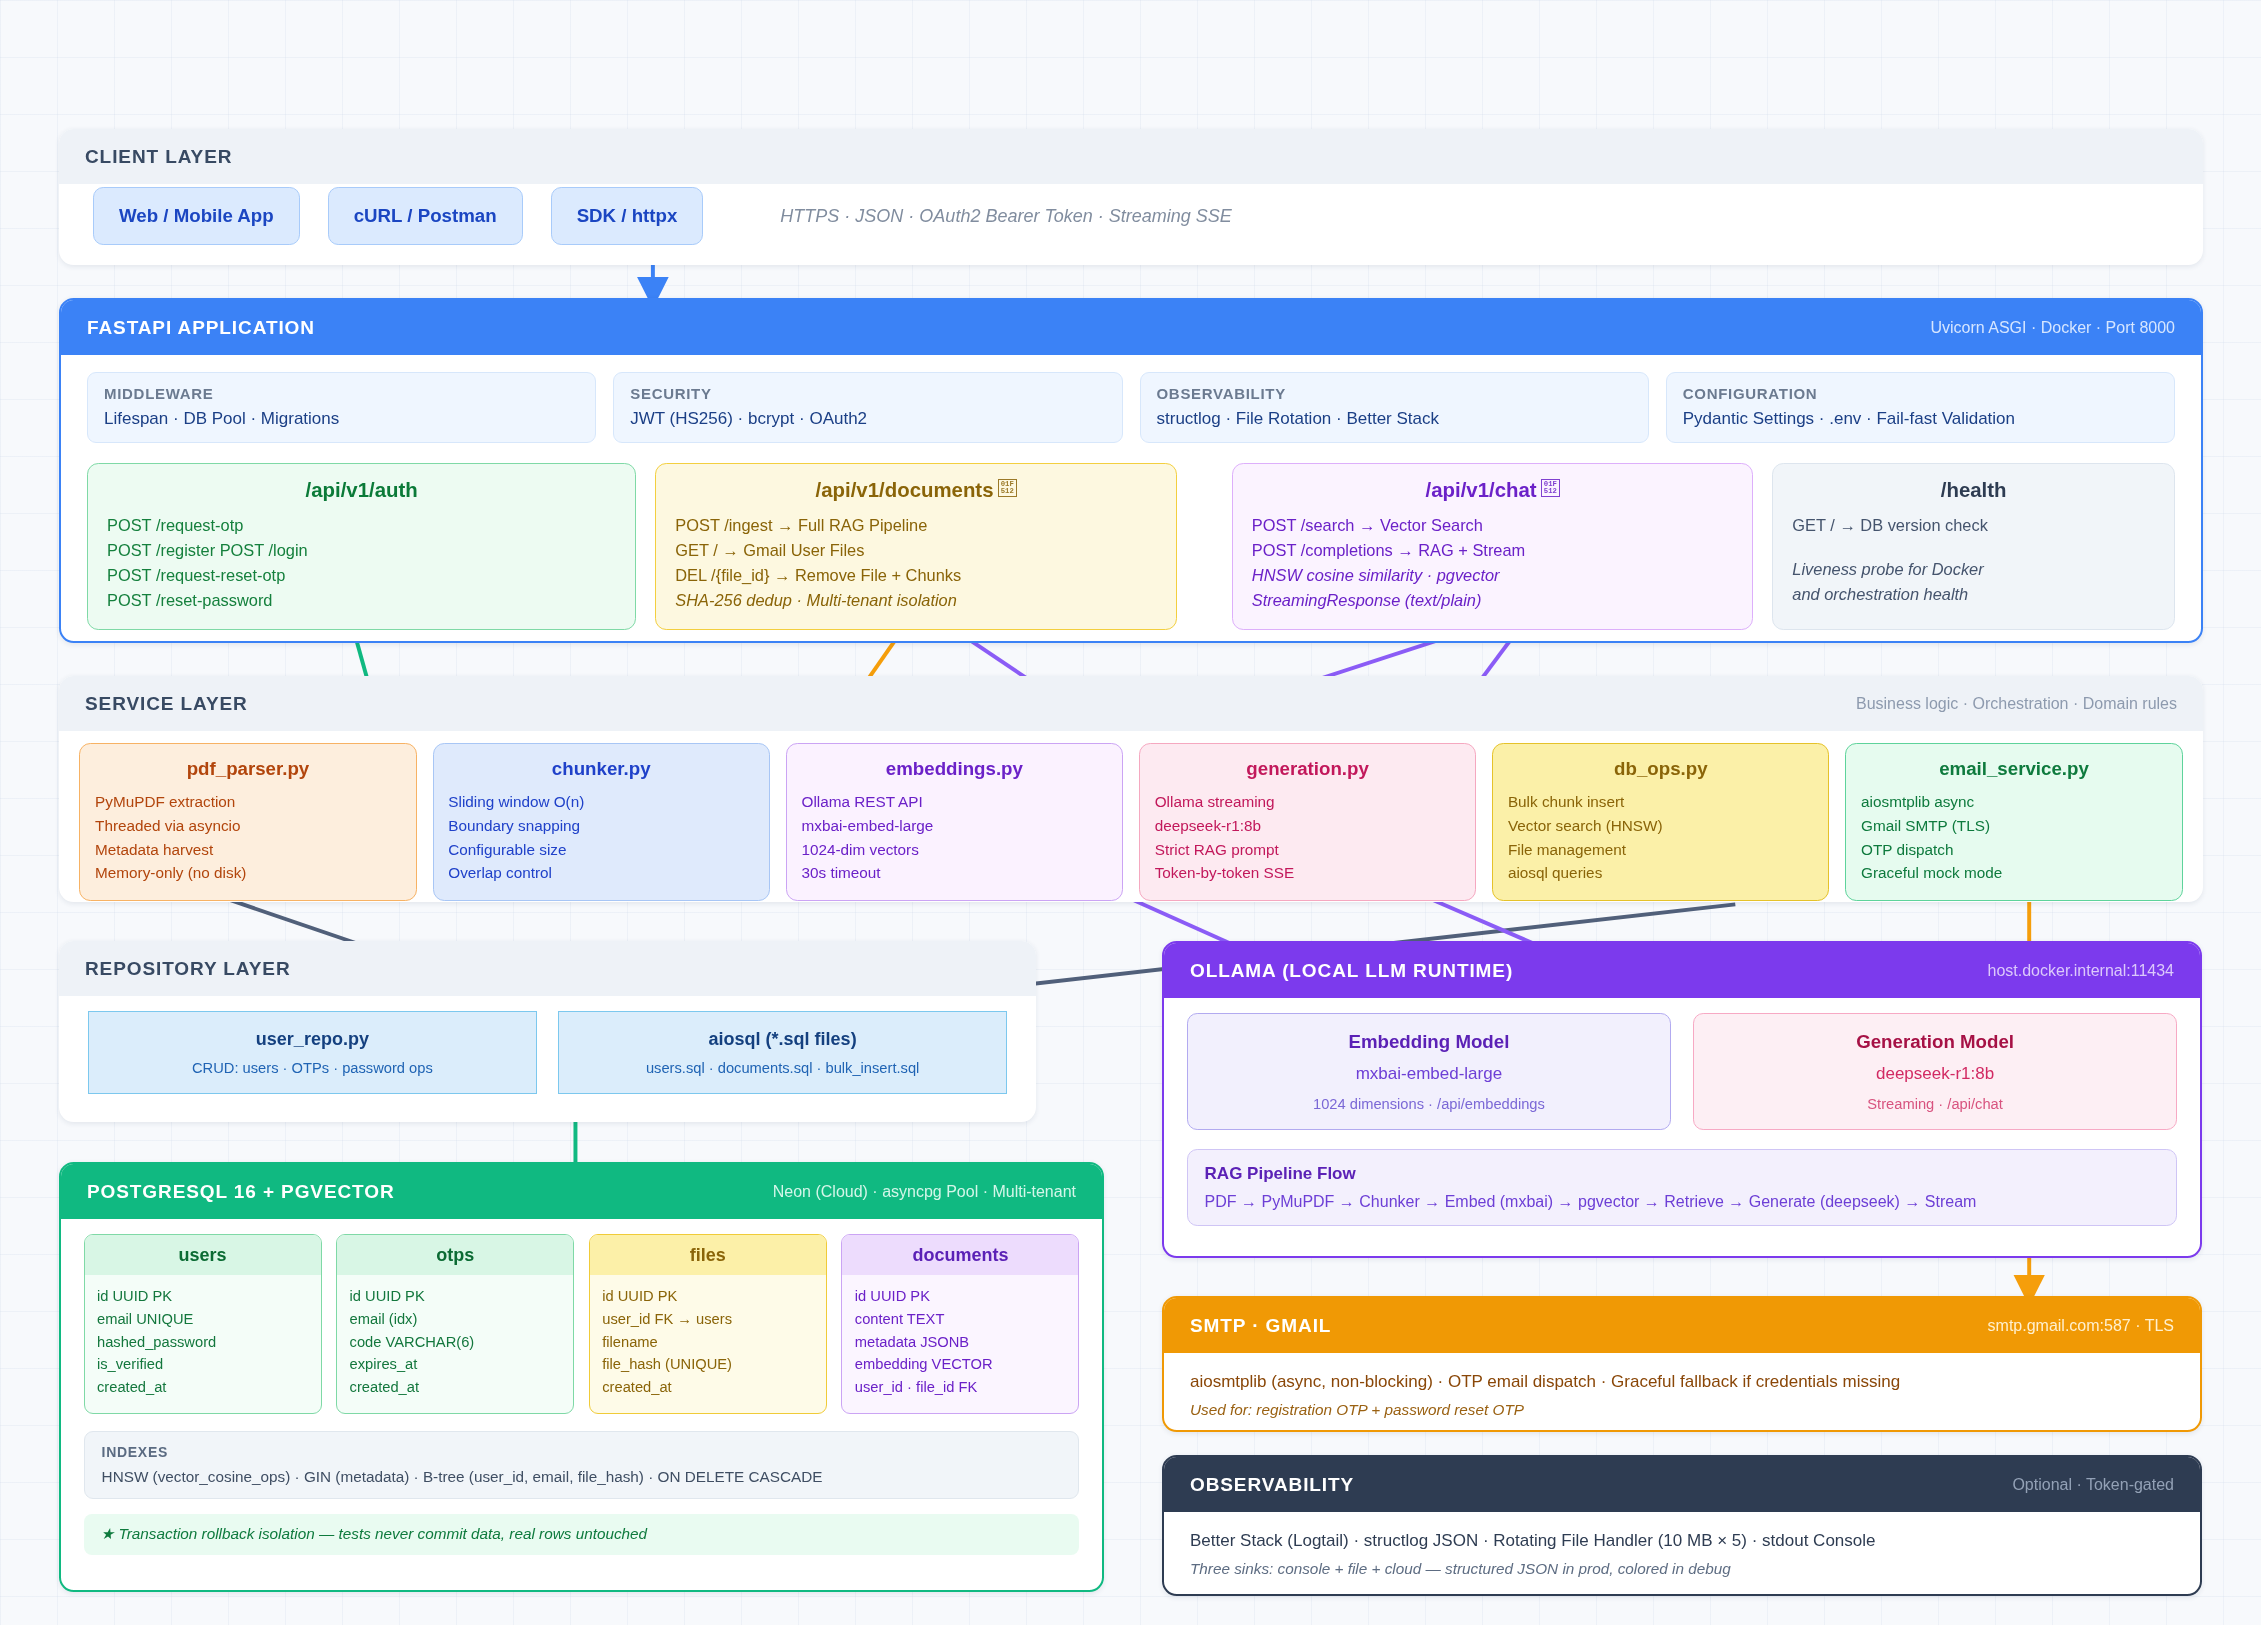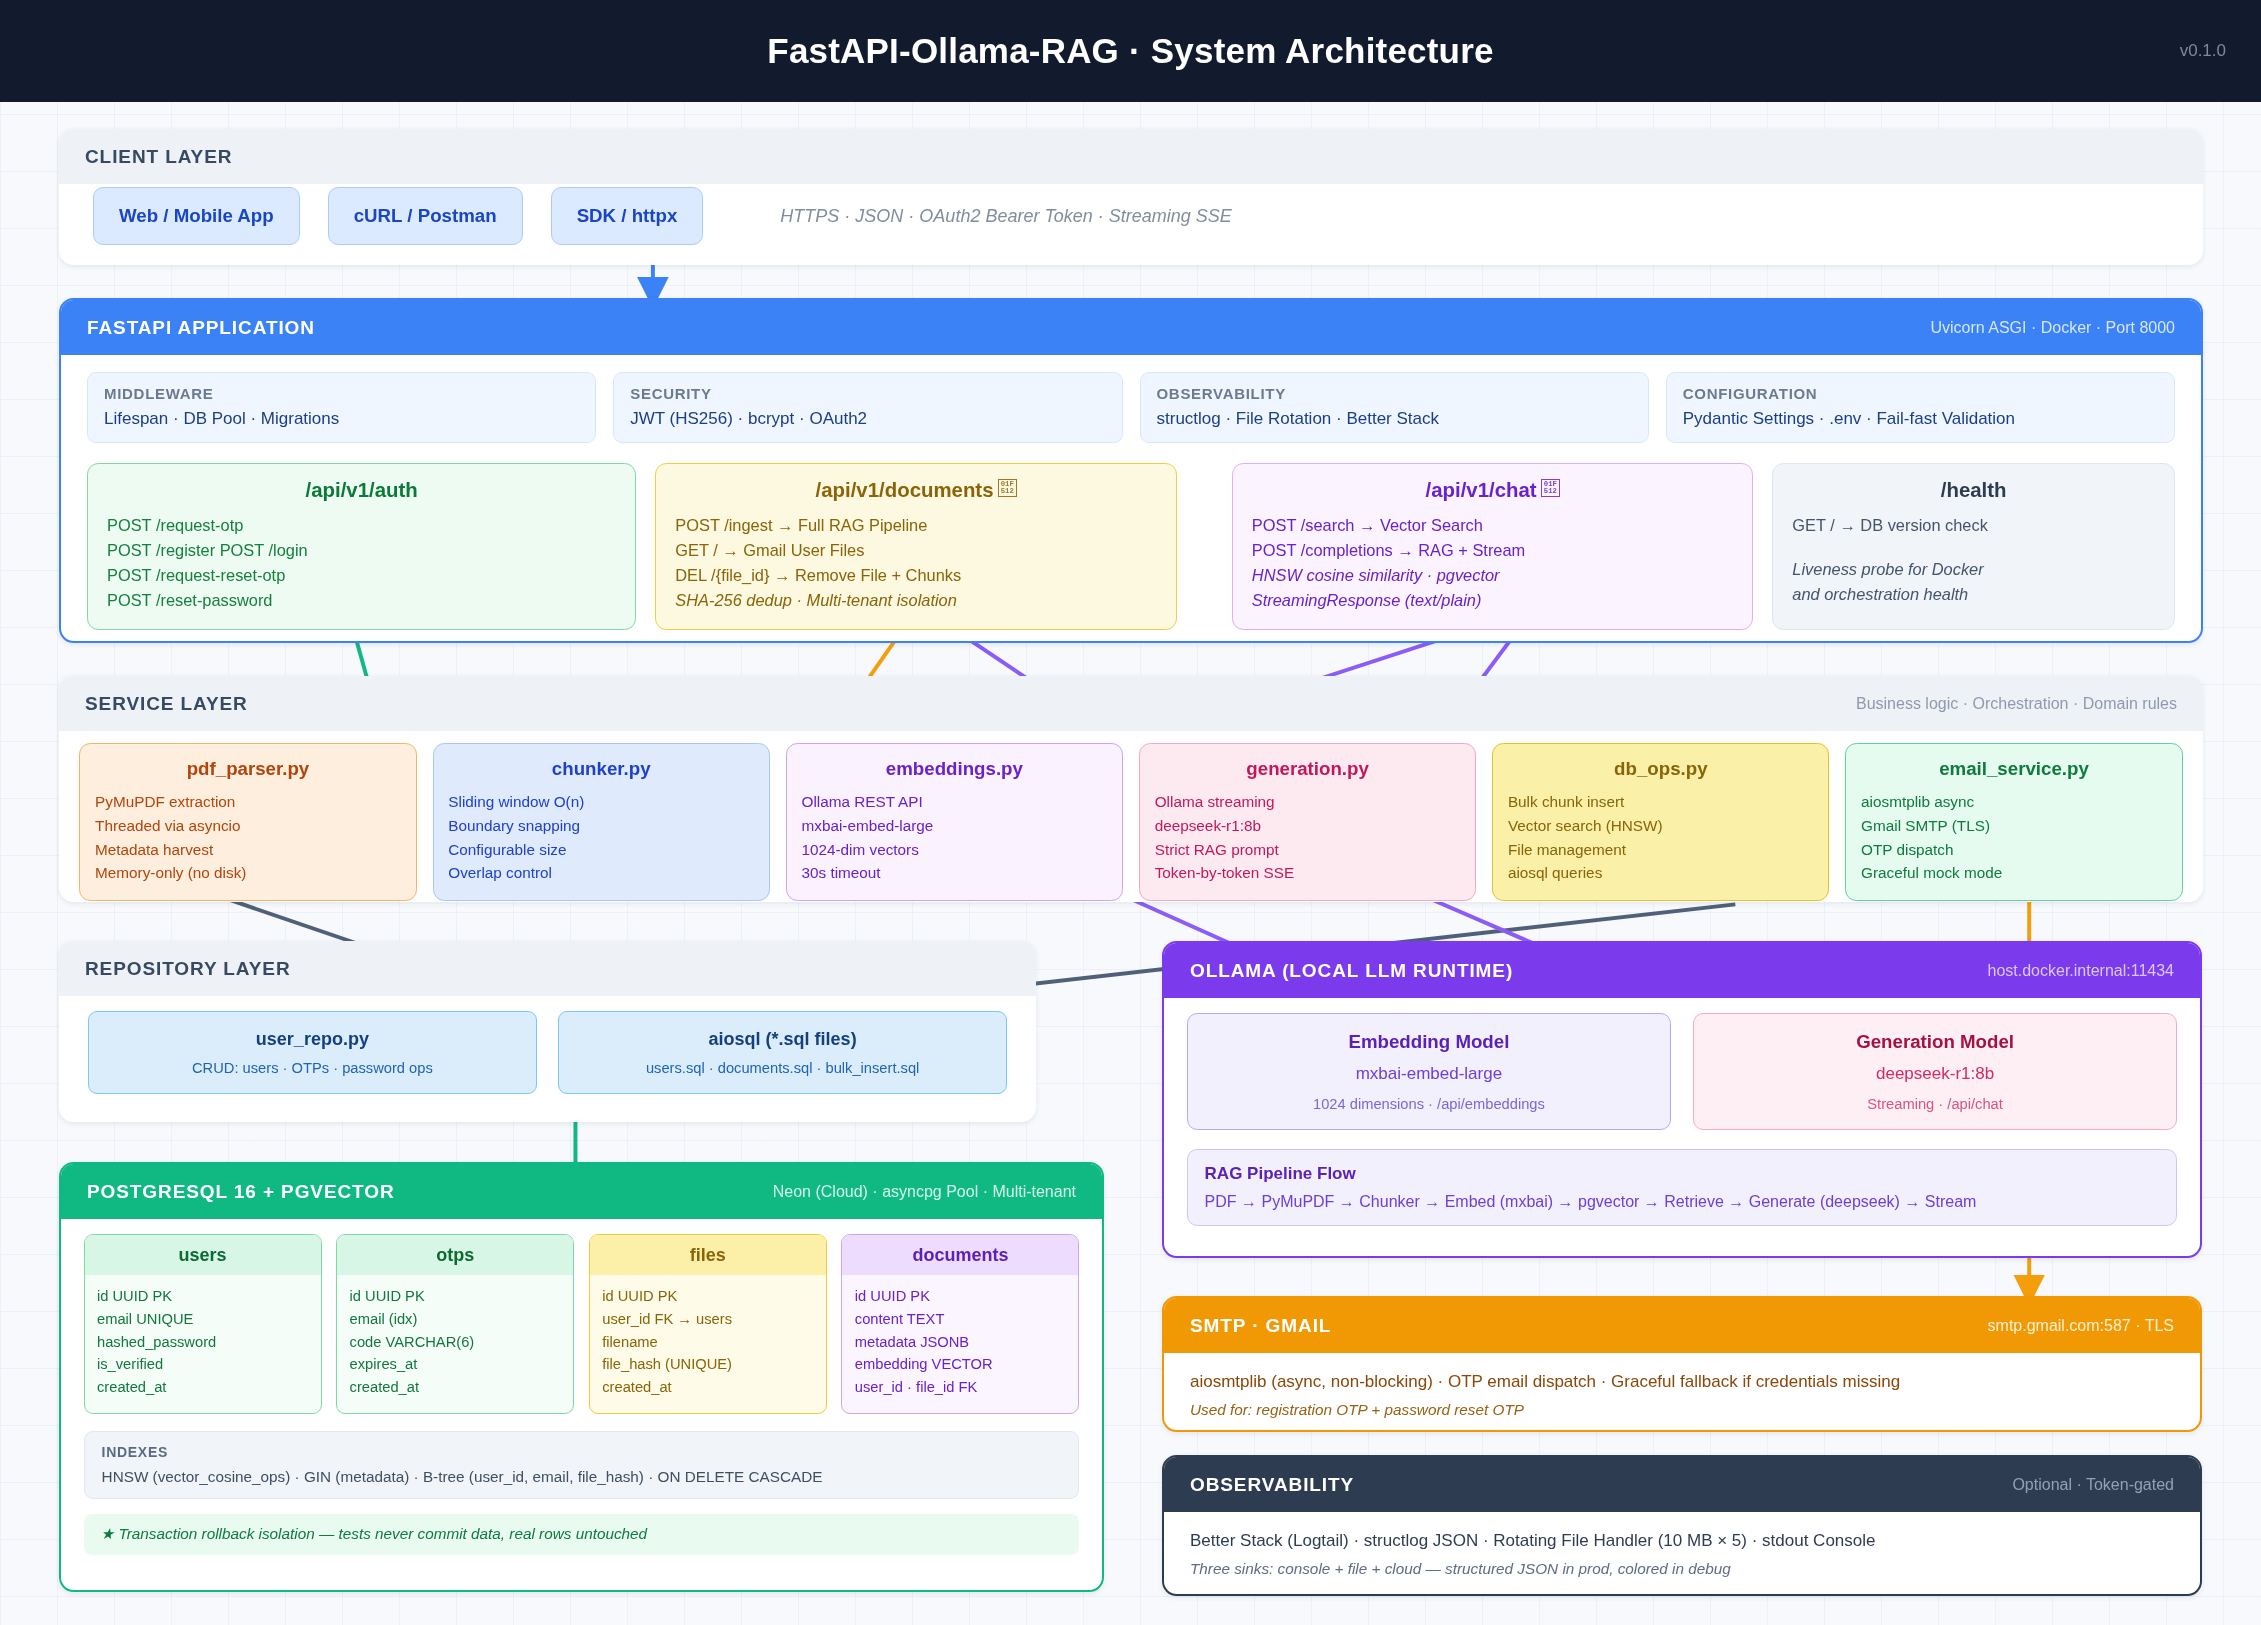--- a/index.html
+++ b/index.html
@@ -123,21 +123,21 @@
   .s-pink   { background: #fdeaf1; border-color: #f5a8c0; }
   .s-pink .st, .s-pink .sl { color: #c2185b; }
   .s-yellow { background: #fbf0a8; border-color: #e5c22a; }
   .s-yellow .st, .s-yellow .sl { color: #8a6408; }
   .s-mint   { background: #e6fbef; border-color: #5ed39b; }
   .s-mint .st, .s-mint .sl { color: #0e7a3d; }
 
   
   .repo-row { display: flex; gap: 21.5px; }
   .repo-card { flex: 1; background: #dbedfb; border: 1.7px solid #7cc8ee;
-    border-radius: 9px; padding: 17px 13.6px; text-align: center; }
+    border-radius: 0; padding: 17px 13.6px; text-align: center; }
   .repo-card .rtt { font-size: 18px; font-weight: bold; color: #14407f; }
   .repo-card .rss { font-size: 14.7px; color: #2064b4; margin-top: 10.2px; }
 
   
   .model-row { display: flex; gap: 21.5px; }
   .model-card { flex: 1; border-radius: 10.2px; border: 1.7px solid; padding: 17px 13.6px; text-align: center; }
   .model-card .mt { font-size: 18.7px; font-weight: bold; }
   .model-card .mn { font-size: 17px; margin-top: 11.3px; }
   .model-card .ms { font-size: 14.7px; margin-top: 12.4px; }
   .m-violet { background: #f2f0fd; border-color: #b2aaf0; }
@@ -213,24 +213,20 @@
       <path d="M2030,1310 L2960,1200" stroke="#8b5cf6" stroke-dasharray="34 22" marker-start="url(#ah-purple)"></path>
       <path d="M400,1590 L985,1790" stroke="#51607a" marker-end="url(#ah-slate)"></path>
       <path d="M3070,1600 L1480,1780" stroke="#51607a" marker-end="url(#ah-slate)"></path>
       <path d="M1018,1955 L1018,2090" stroke="#10b981" marker-end="url(#ah-green)"></path>
       <path d="M2000,1590 L2290,1720" stroke="#8b5cf6" marker-end="url(#ah-purple)"></path>
       <path d="M2530,1590 L2830,1720" stroke="#8b5cf6" marker-end="url(#ah-purple)"></path>
       <path d="M3590,1590 L3590,2290" stroke="#f59e0b" marker-end="url(#ah-orange)"></path>
     </g>
   </svg>
 
-  <div class="topbar">
-    <h1>FastAPI-Ollama-RAG · System Architecture</h1>
-    <div class="version">v0.1.0</div>
-  </div>
 
   <div class="panel" style="left:59px; top:129px; width:2144px; height:136px;">
     <div class="panel-head head-light">
       <div class="ttl">CLIENT LAYER</div>
     </div>
     <div class="client-row">
       <div class="client-chip">Web / Mobile App</div>
       <div class="client-chip">cURL / Postman</div>
       <div class="client-chip">SDK / httpx</div>
       <div class="client-note">HTTPS · JSON · OAuth2 Bearer Token · Streaming SSE</div>

